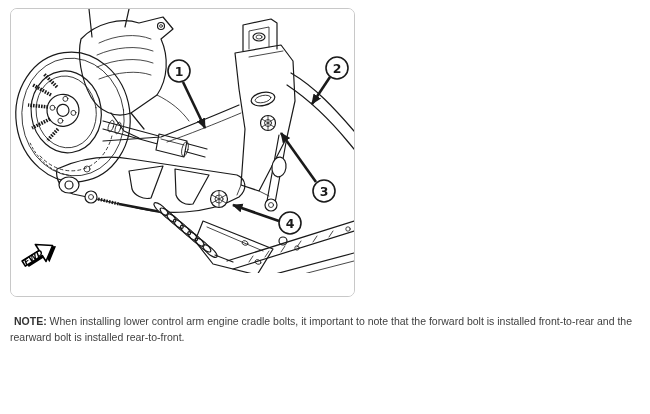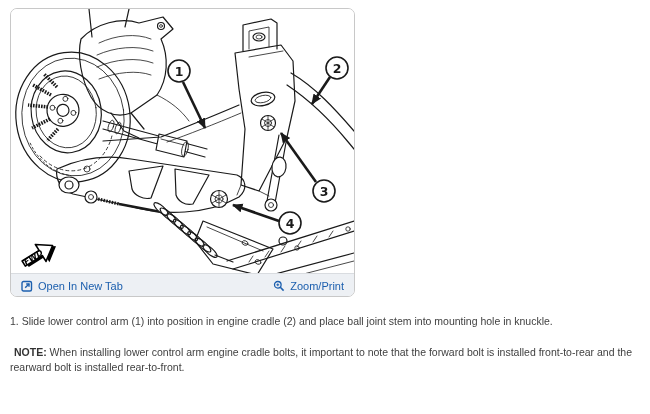--- a/index.html
+++ b/index.html
@@ -205,36 +205,17 @@
       </g>
 
       <g transform="translate(8,226) rotate(-32 20 19)">
         <path d="M 4.5,18.5 L 24.5,18.5 L 24.5,11.5 L 38.5,21.5 L 24.5,31.5 L 24.5,24.5 L 4.5,24.5 Z" fill="#000000"></path>
         <path d="M 2,16 L 22,16 L 22,9 L 36,19 L 22,29 L 22,22 L 2,22 Z" fill="#ffffff" stroke="#000000" stroke-width="1.6" stroke-linejoin="round"></path>
         <text x="3" y="21.5" font-family="DejaVu Sans, sans-serif" font-size="8" font-style="italic" font-weight="bold" fill="#000000">FWD</text>
       </g>
     </svg>
   </div>
 
-  <div class="links-bar">
-    <a class="link">
-      <svg width="12" height="12" viewBox="0 0 12 12">
-        <rect x="1" y="1.5" width="9.5" height="9.5" rx="1.5" fill="none" stroke="#1c5fae" stroke-width="1.4"></rect>
-        <path d="M 4.2,7.8 L 8,4" stroke="#1c5fae" stroke-width="1.4" fill="none"></path>
-        <path d="M 5.2,4 L 8,4 L 8,6.8" stroke="#1c5fae" stroke-width="1.4" fill="none"></path>
-      </svg>
-      <span>Open In New Tab</span>
-    </a>
-    <a class="link">
-      <svg width="12" height="12" viewBox="0 0 12 12">
-        <circle cx="4.8" cy="4.8" r="3.3" fill="none" stroke="#1c5fae" stroke-width="1.3"></circle>
-        <path d="M 3.4,4.8 L 6.2,4.8 M 4.8,3.4 L 4.8,6.2" stroke="#1c5fae" stroke-width="1"></path>
-        <path d="M 7.3,7.3 L 10.6,10.6" stroke="#1c5fae" stroke-width="1.6"></path>
-      </svg>
-      <span>Zoom/Print</span>
-    </a>
-  </div>
 </div>
 
 <div class="instructions">
-  <p class="step">1. Slide lower control arm (1) into position in engine cradle (2) and place ball joint stem into mounting hole in knuckle.</p>
   <p class="note"><span class="note-label">NOTE:</span><span> When installing lower control arm engine cradle bolts, it important to note that the forward bolt is installed front-to-rear and the rearward bolt is installed rear-to-front.</span></p>
 </div>
 
 </body></html>

